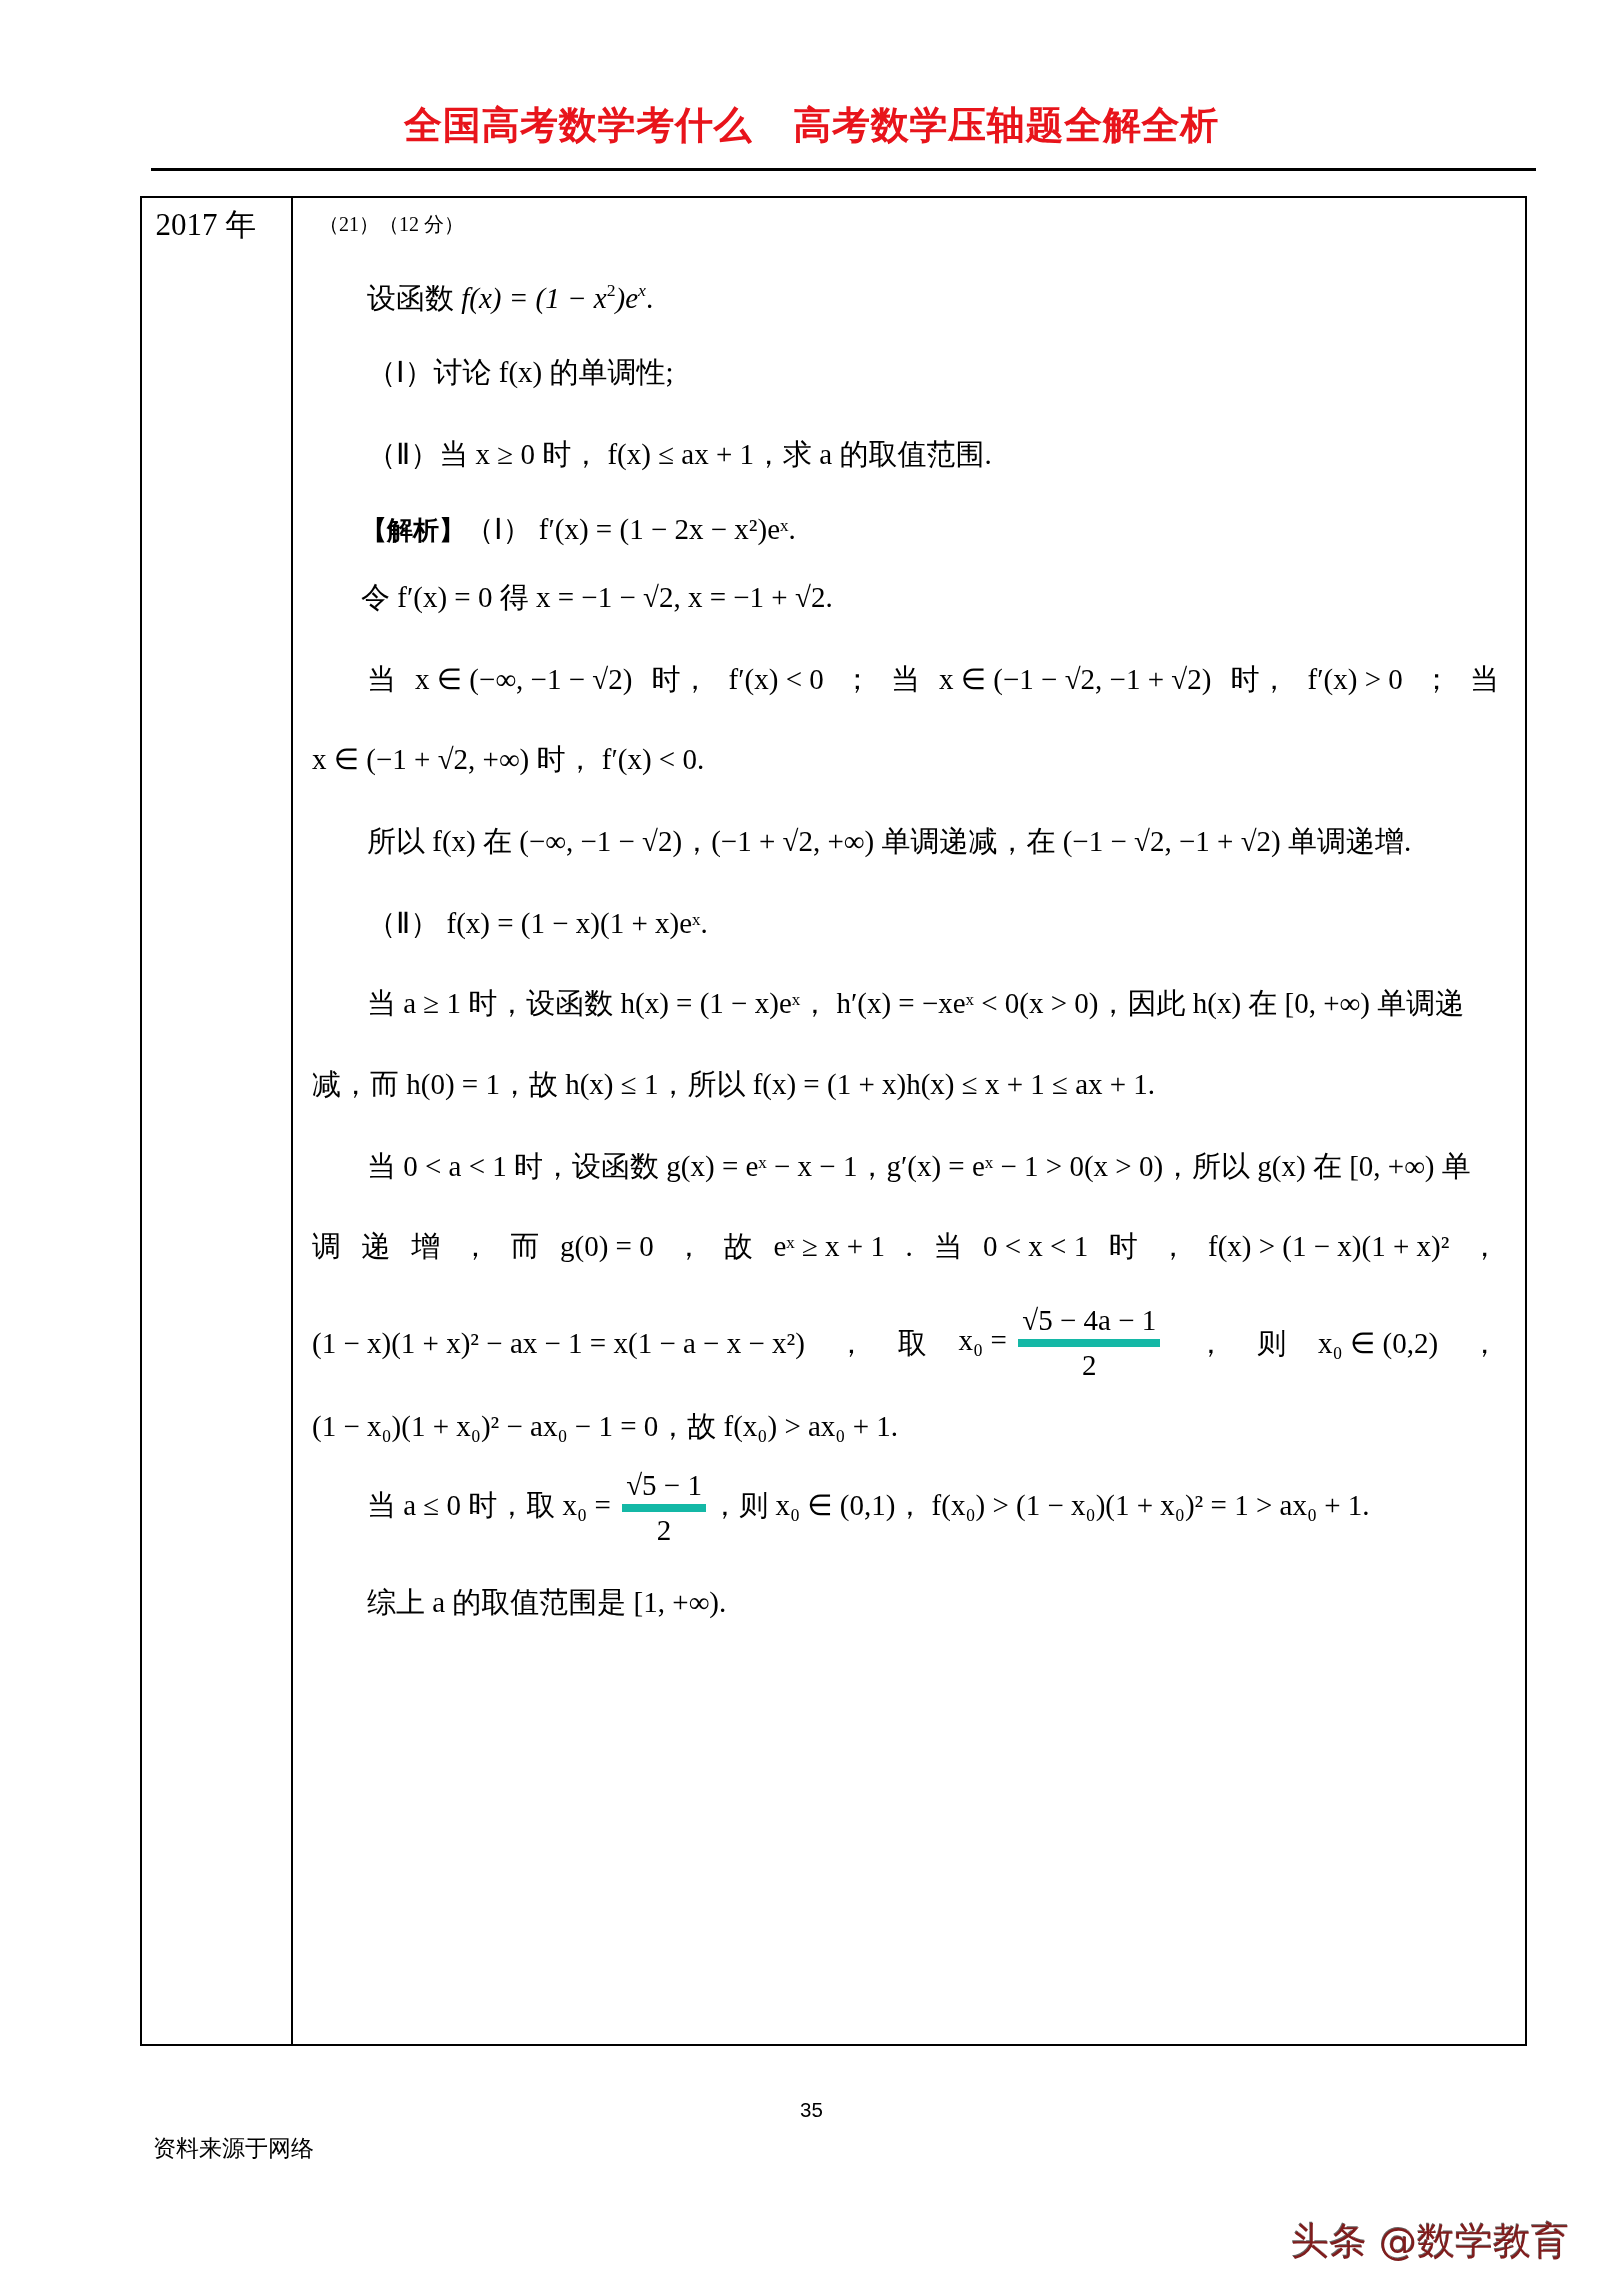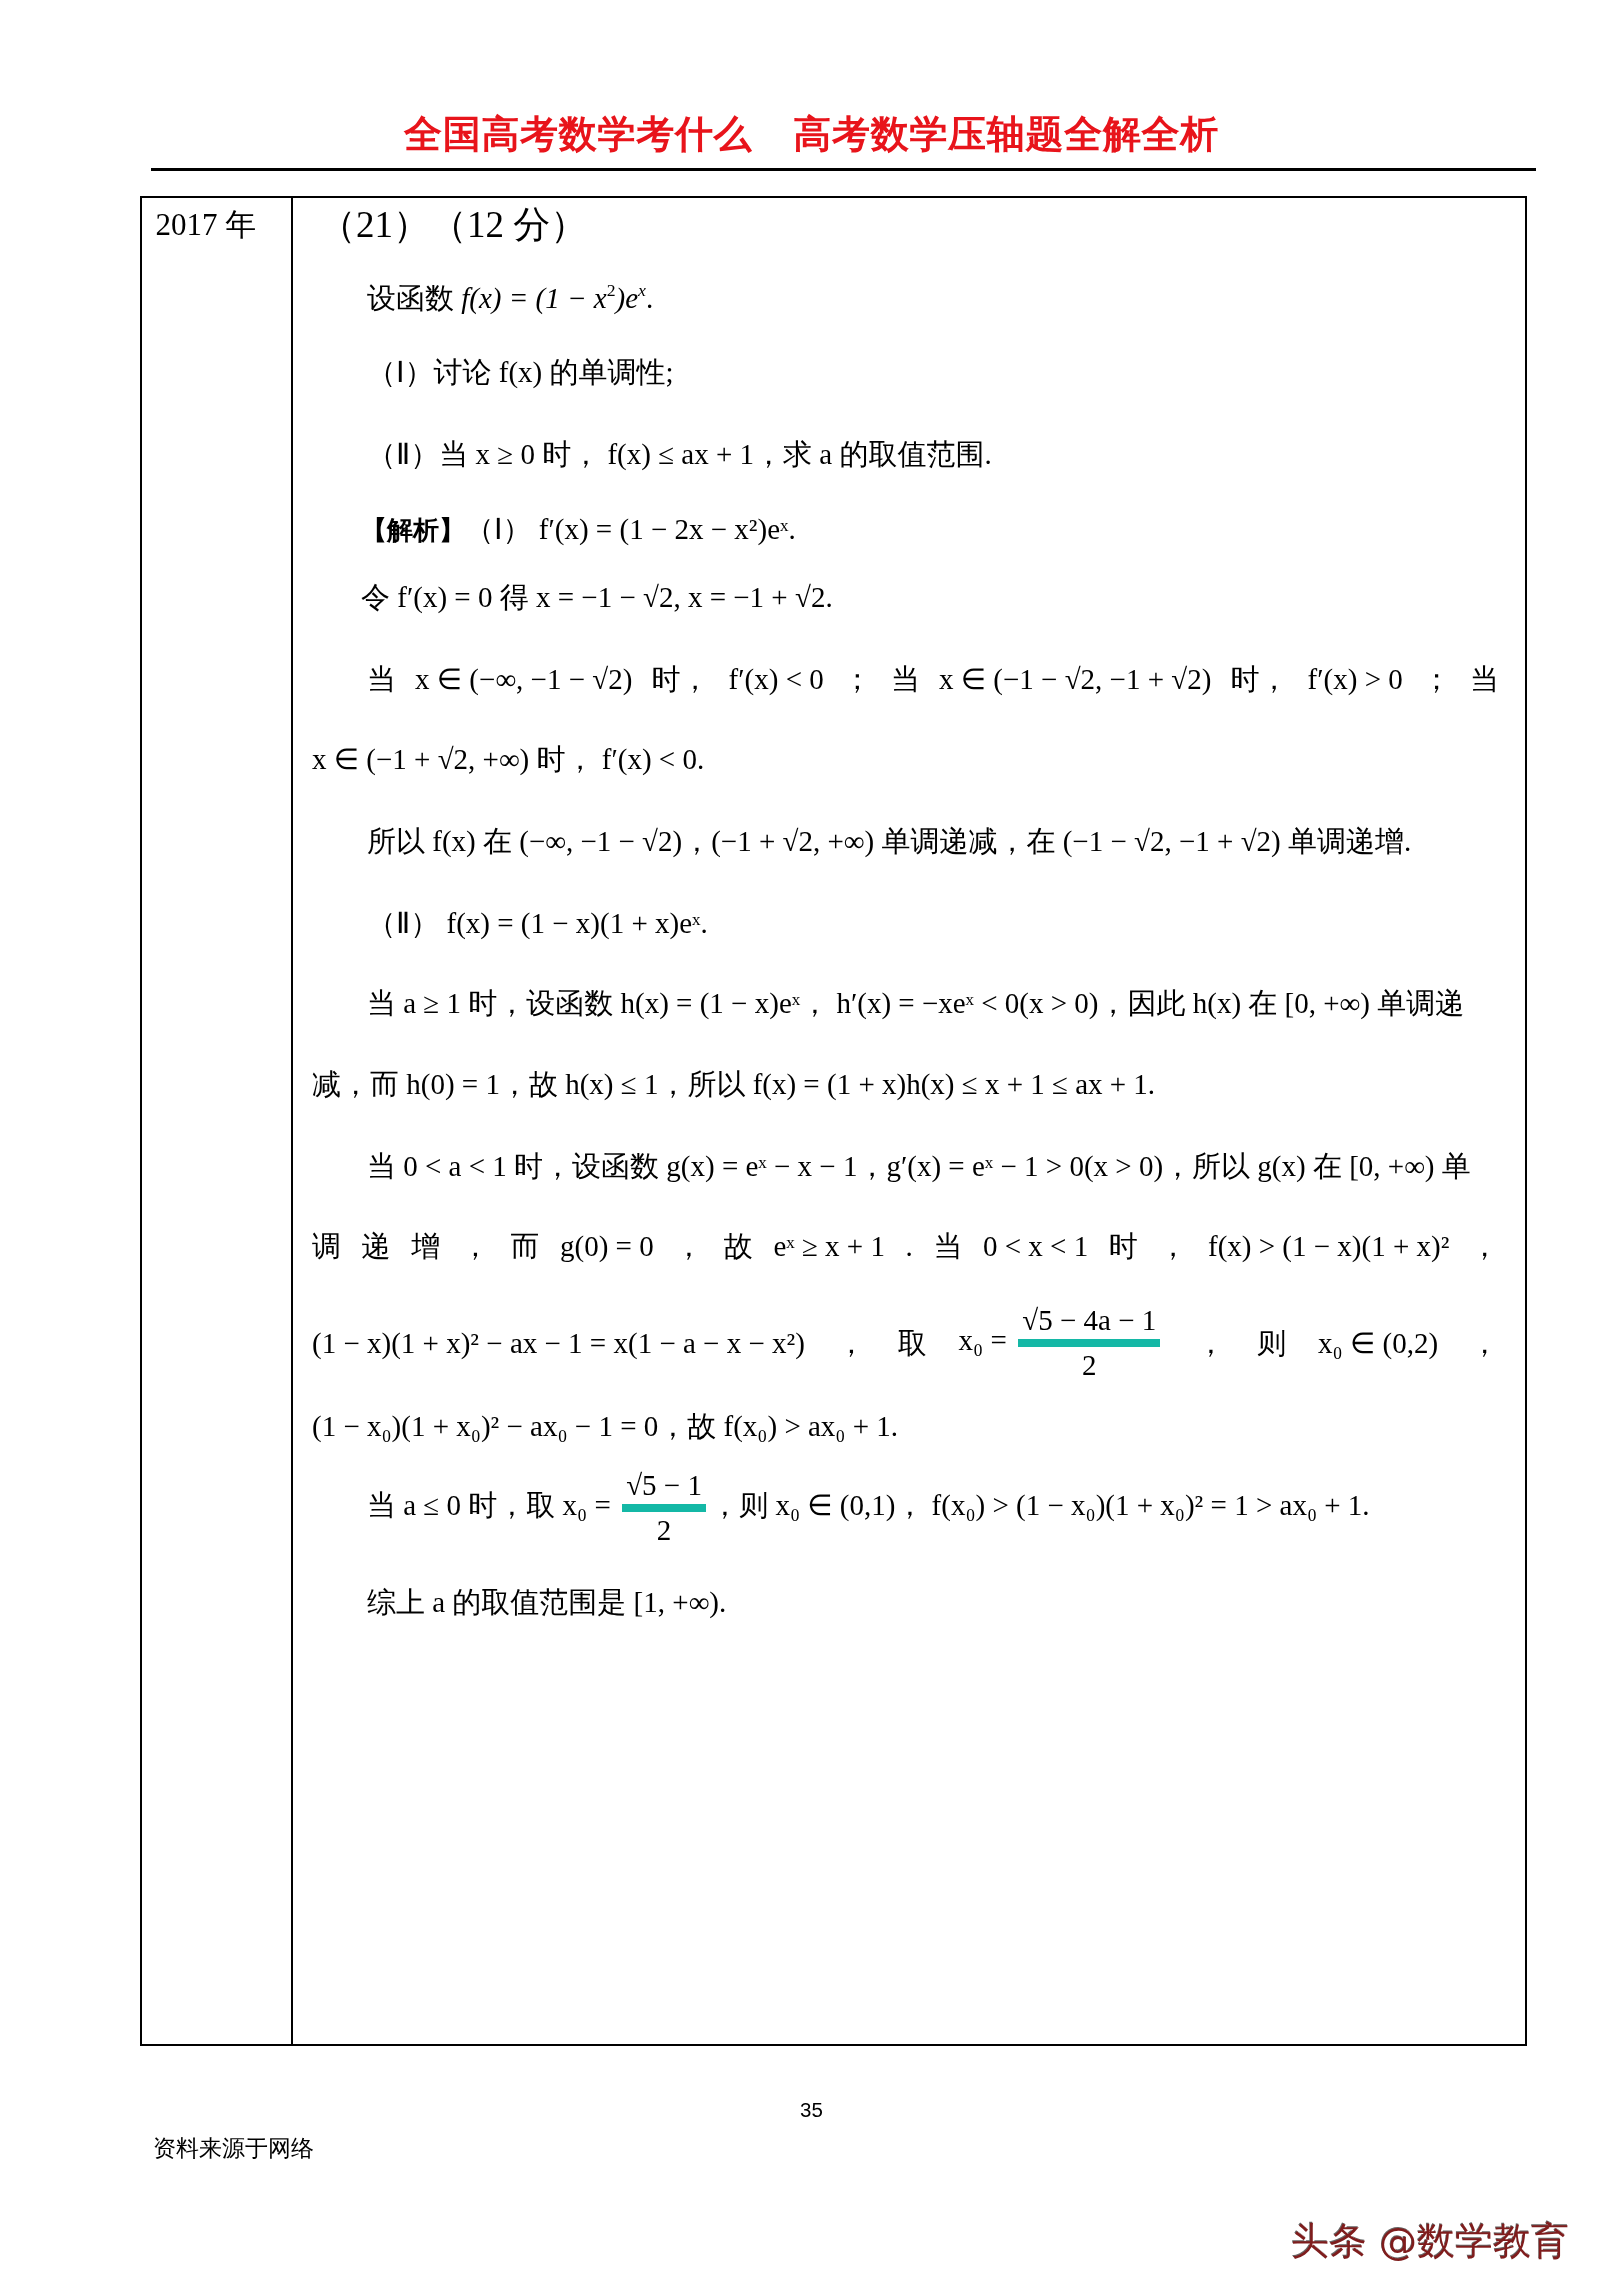--- a/index.html
+++ b/index.html
@@ -1,21 +1,21 @@
 <!DOCTYPE html>
 <html style="font-size:11px"><head>
   <meta charset="utf-8">
   <style>
     html, body { margin: 0; padding: 0; background: #ffffff; }
     body {
       width: 1623px; height: 2295px; position: relative; overflow: hidden;
       font-family: "DejaVu Serif", "Liberation Serif", serif; color: #000;
     }
     .header-title {
-      position: absolute; left: 0; width: 1623px; top: 110px;
+      position: absolute; left: 0; width: 1623px; top: 101px;
       text-align: center; color: #e8141b; font-size: 38px; font-weight: bold;
       font-family: "DejaVu Sans", sans-serif; letter-spacing: 0.7px; line-height: 48px;
     }
     .header-title .gap { display: inline-block; width: 41px; }
     .header-rule {
       position: absolute; left: 151px; width: 1385px; top: 168px; height: 3.4px; background: #000;
     }
     .table {
       position: absolute; left: 140px; top: 196px; width: 1387px; height: 1850px;
       border: 2px solid #000; box-sizing: border-box;
@@ -32,21 +32,21 @@
       font-family: "Liberation Serif", serif; font-size: 29px;
     }
     .line { position: absolute; white-space: nowrap; line-height: 41px; }
     .line.indent { left: 74px; }
     .line.flush { left: 19px; }
     .line .m { font-style: italic; }
     .line .sup { font-size: 17.7px; vertical-align: 12.3px; }
     .frac { display: inline-block; vertical-align: middle; text-align: center; margin: 0 4.1px; }
     .frac .num { display: block; border-bottom: 8px solid #14b8a6; padding: 0 4.1px; line-height: 37px; }
     .frac .den { display: block; line-height: 37px; }
-    .qhead { position: absolute; left: 26px; top: 5.5px; font-size: 37px; line-height: 41px; }
+    .qhead { position: absolute; left: 26px; top: 5.5px; font-size: 20px; line-height: 41px; }
     .justify { position: absolute; left: 74px; right: 26px; white-space: nowrap; display: flex; justify-content: space-between; line-height: 41px; }
     .justify.full { left: 19px; }
     .page-number {
       position: absolute; left: 0; width: 1623px; top: 2098px; text-align: center;
       font-family: "Liberation Sans", sans-serif; font-size: 20.5px;
     }
     .source-note {
       position: absolute; left: 153px; top: 2133px; font-size: 23px;
       font-family: "DejaVu Sans", sans-serif;
     }

